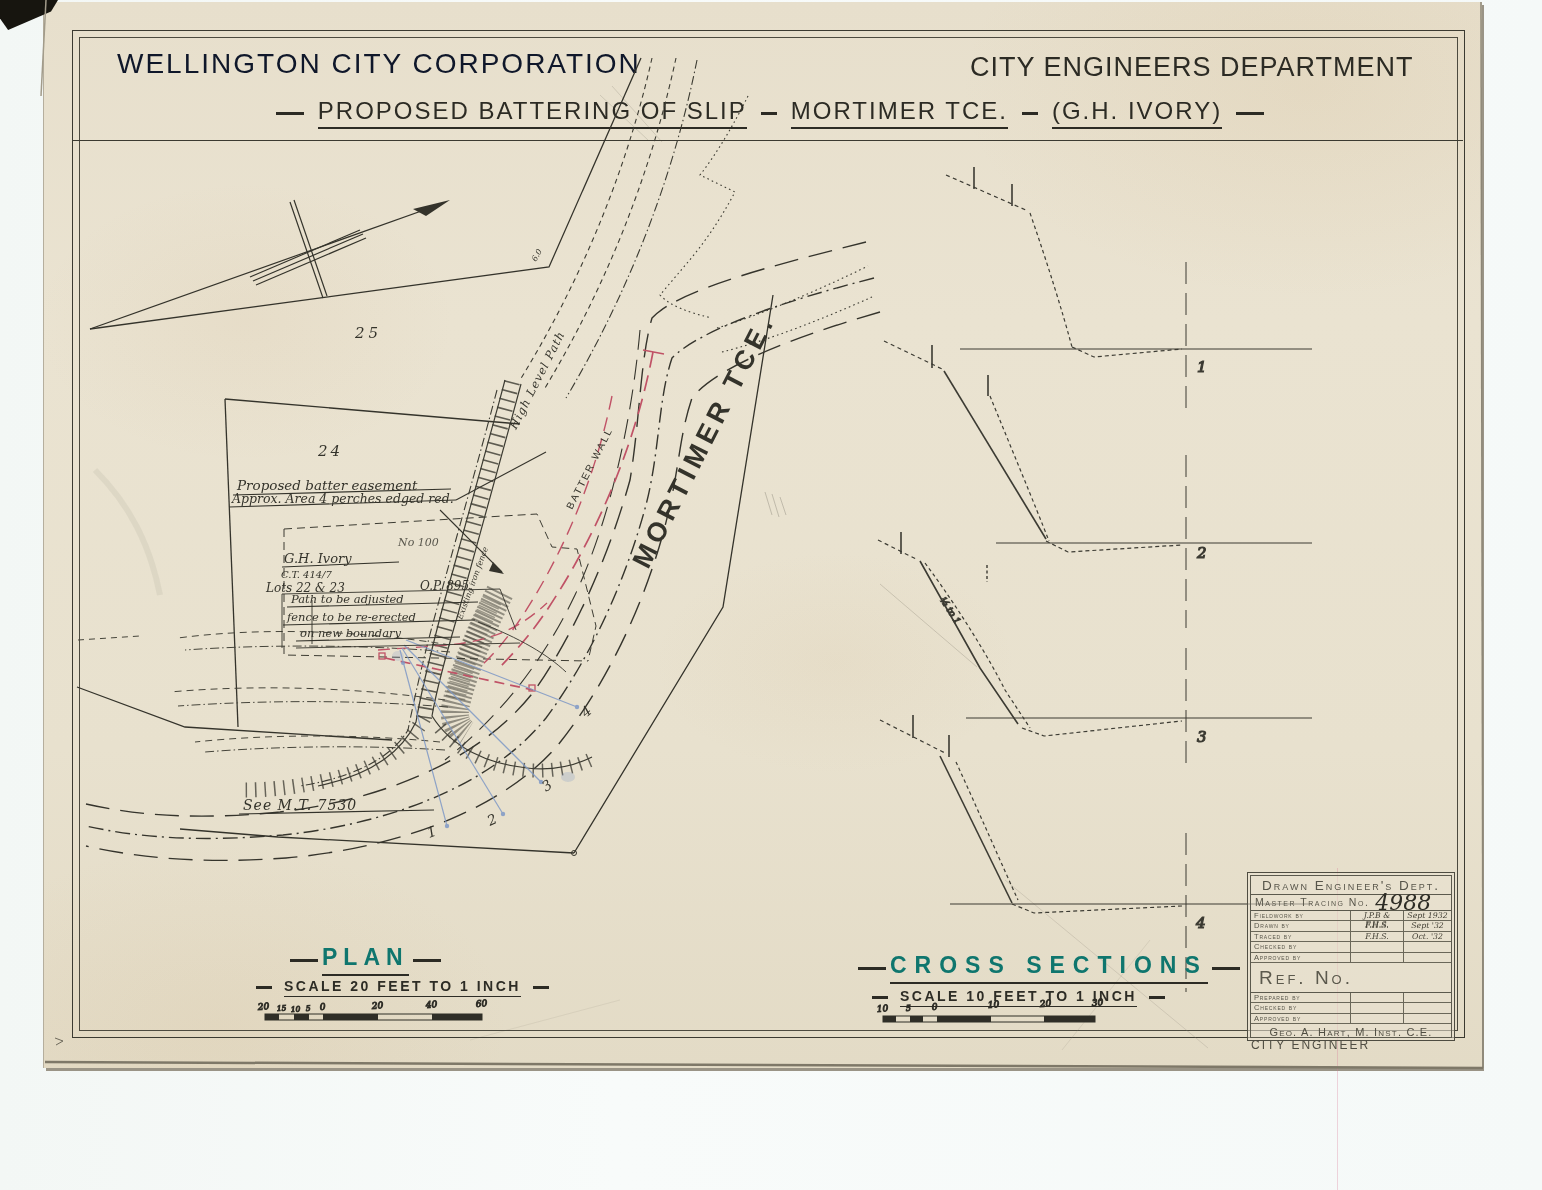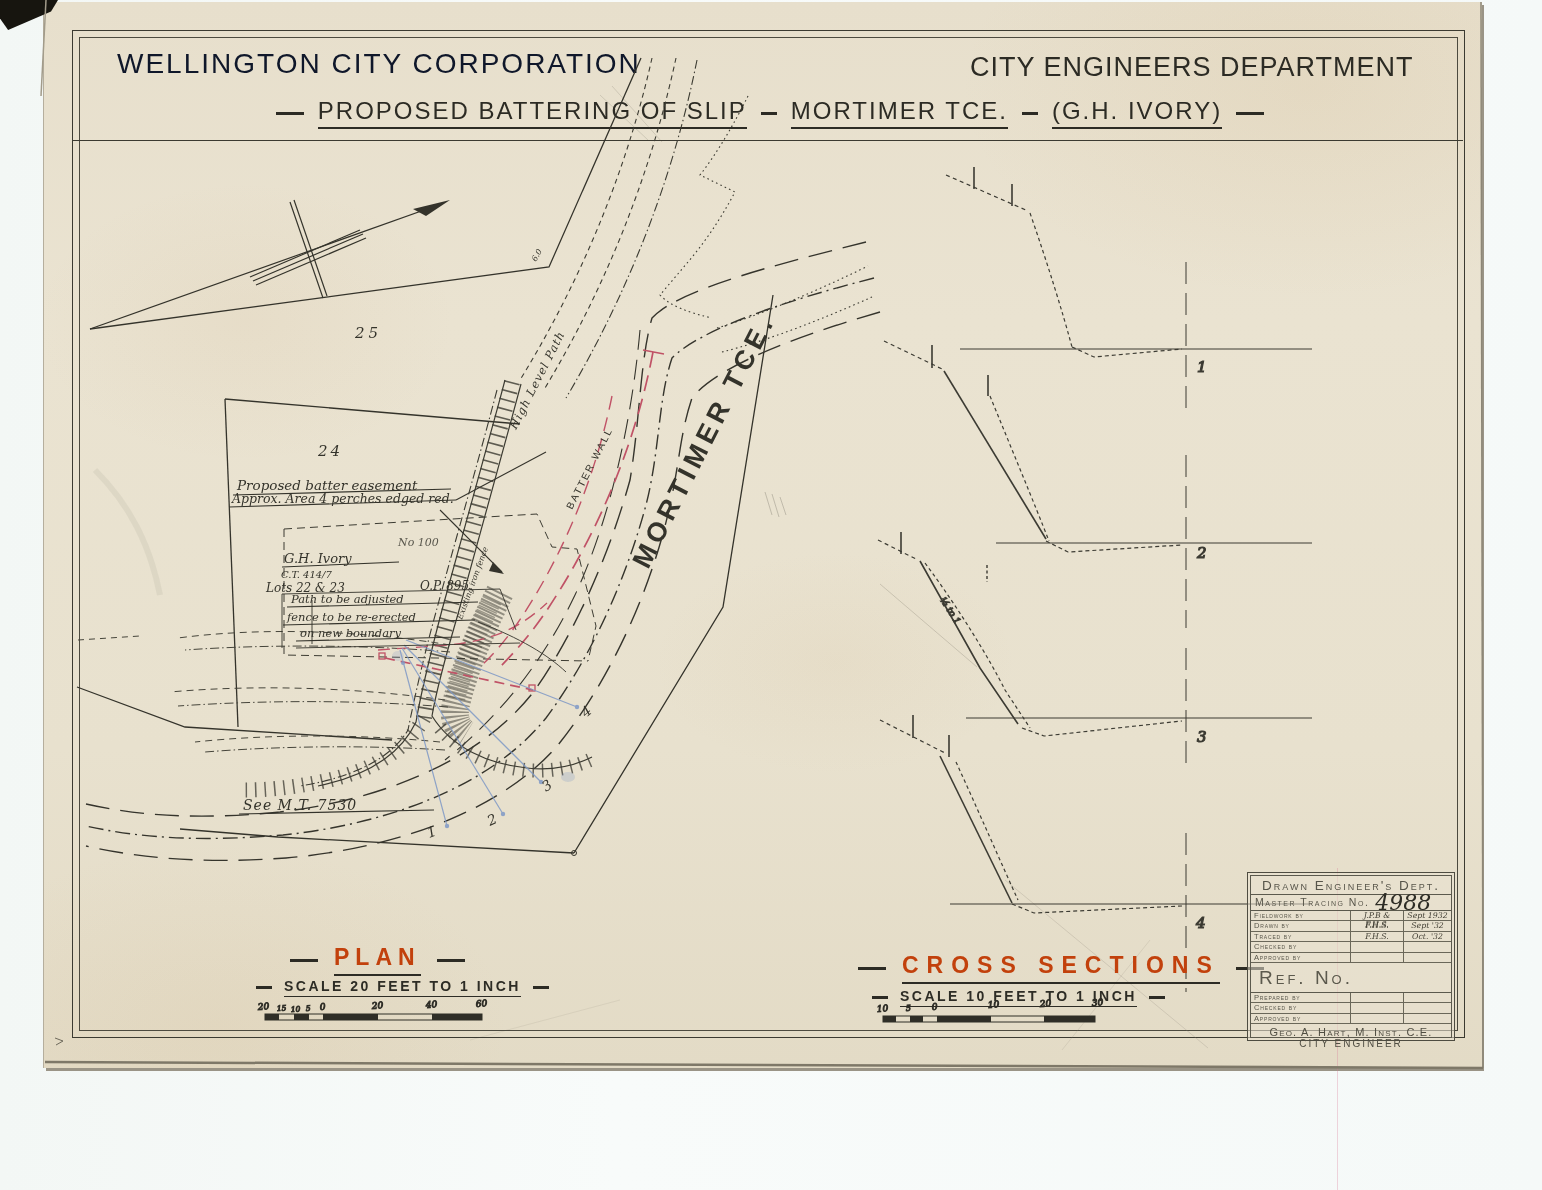--- a/index.html
+++ b/index.html
@@ -32,21 +32,21 @@
        align-items:center;justify-content:center;gap:14px;color:#2c2b24;}
   .hdr-title .part{font-size:24px;letter-spacing:2px;font-weight:500;
        border-bottom:2px solid #2c2b24;padding-bottom:2px;}
   .dashline{display:inline-block;height:3px;background:#2c2b24;}
   .d28{width:28px;} .d16{width:16px;}
   .hand{font-family:"DejaVu Serif",serif;font-style:italic;}
   svg text{fill:#34332b;}
   svg .t-hand{font-family:"DejaVu Serif",serif;font-style:italic;}
   svg .t-cap{font-family:"Liberation Sans",sans-serif;}
   
-  .sec-title{position:absolute;display:flex;align-items:center;gap:16px;color:#c2410c;}
+  .sec-title{position:absolute;display:flex;align-items:center;gap:4px;color:#0f766e;}
   .sec-title .big{font-size:23px;letter-spacing:6px;font-weight:600;
        border-bottom:2.4px solid #2d2c25;padding-bottom:3px;}
   .sec-title .big.wide{letter-spacing:8px;}
   .sec-scale{position:absolute;display:flex;align-items:center;gap:12px;color:#2d2c25;}
   .sec-scale .txt{font-size:14px;letter-spacing:2.5px;font-weight:600;
        border-bottom:1.6px solid #2d2c25;padding-bottom:2px;}
   
   .tblock{position:absolute;left:1247px;top:872px;width:206px;height:167px;
        border:1.8px solid #4e4c41;background:rgba(233,226,210,.55);color:#57554a;}
   .tblock .inner{position:absolute;left:2px;top:2px;right:2px;bottom:2px;
@@ -61,21 +61,21 @@
   .tb-row{display:flex;border-bottom:1px solid #6a6759;height:9.4px;line-height:9px;}
   .tb-row .c1{width:96px;font-size:7.6px;letter-spacing:.8px;font-variant:small-caps;
        padding-left:3px;border-right:1px solid #6a6759;}
   .tb-row .c2{width:52px;font-size:7.8px;border-right:1px solid #6a6759;color:#403e34;
        text-align:center;}
   .tb-row .c3{flex:1;font-size:7.8px;color:#403e34;text-align:center;}
   .tb-ref{font-size:19px;letter-spacing:3px;padding:4px 0 3px 8px;
        border-bottom:1px solid #5b594d;font-variant:small-caps;color:#5b594d;}
   .tb-eng{font-size:11px;letter-spacing:1.2px;text-align:center;margin-top:2px;
        font-variant:small-caps;color:#504e43;}
-  .tb-engtitle{font-size:10px;letter-spacing:2px;text-align:center;color:#504e43;}
+  .tb-engtitle{font-size:12px;letter-spacing:2px;color:#504e43;}
 </style>
 </head>
 <body>
 
 <div class="paper"></div>
 <div class="corner-mark"></div>
 <div class="pink-line"></div>
 
 <div class="frame-outer"></div>
 <div class="frame-inner"></div>

